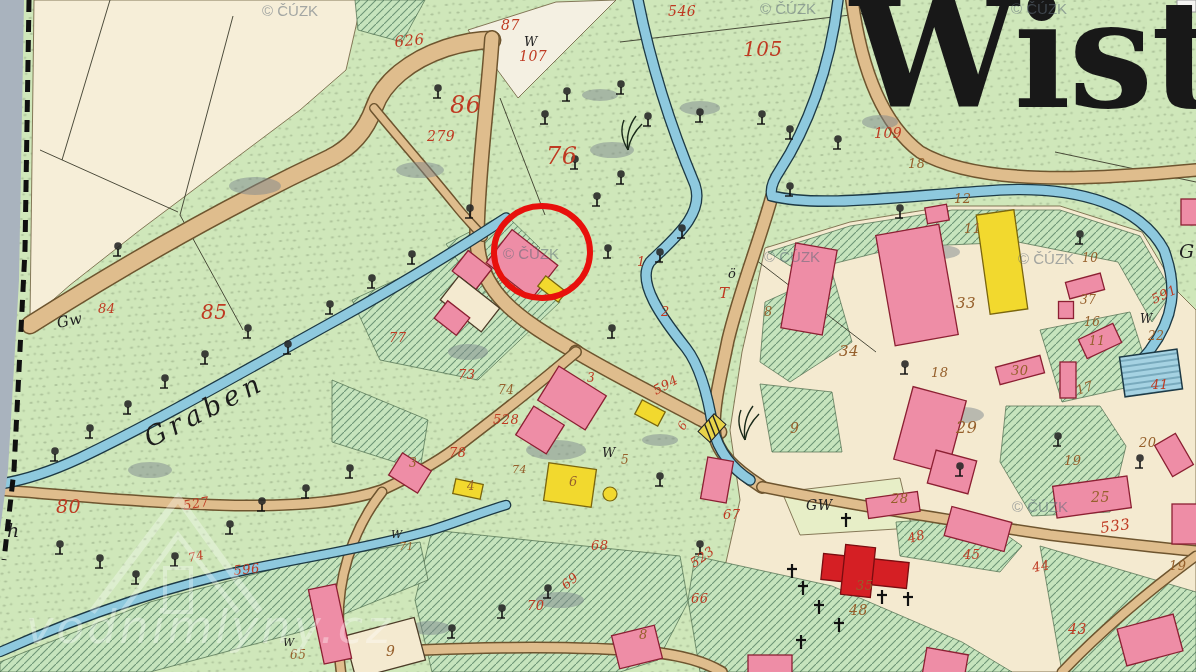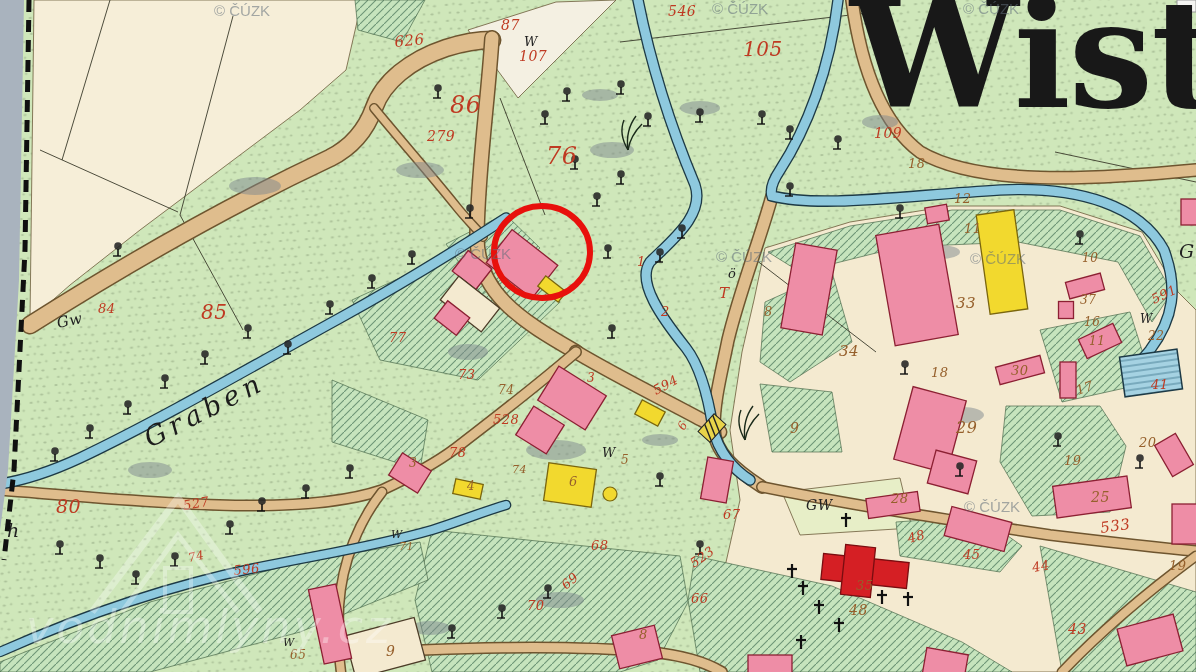--- a/index.html
+++ b/index.html
@@ -3,21 +3,21 @@
 <meta charset="utf-8">
 <style>
   html,body{margin:0;padding:0;background:#222;}
   #stage{position:relative;width:1196px;height:672px;overflow:hidden;background:#cfe7ba;
          font-family:"DejaVu Serif","Liberation Serif",serif;}
   #map-svg{position:absolute;left:0;top:0;}
   .big-title{position:absolute;left:850px;top:-34px;font-size:150px;font-weight:bold;
              letter-spacing:-2px;color:#181818;white-space:nowrap;
              font-family:"DejaVu Serif","Liberation Serif",serif;}
   .cuzk{position:absolute;font-size:15px;color:rgba(95,108,120,.55);
-        font-family:"Liberation Sans","DejaVu Sans",sans-serif;white-space:nowrap;}
+        font-family:"Liberation Sans","DejaVu Sans",sans-serif;white-space:nowrap;margin-left:48px;}
   .site-wm{position:absolute;left:26px;top:600px;font-size:46px;font-style:italic;
            letter-spacing:3px;color:rgba(255,255,255,.34);
            font-family:"DejaVu Sans","Liberation Sans",sans-serif;}
 </style>
 </head>
 <body>
 
 <div id="stage">
   <svg id="map-svg" width="1196" height="672" viewBox="0 0 1196 672">
     <defs>

